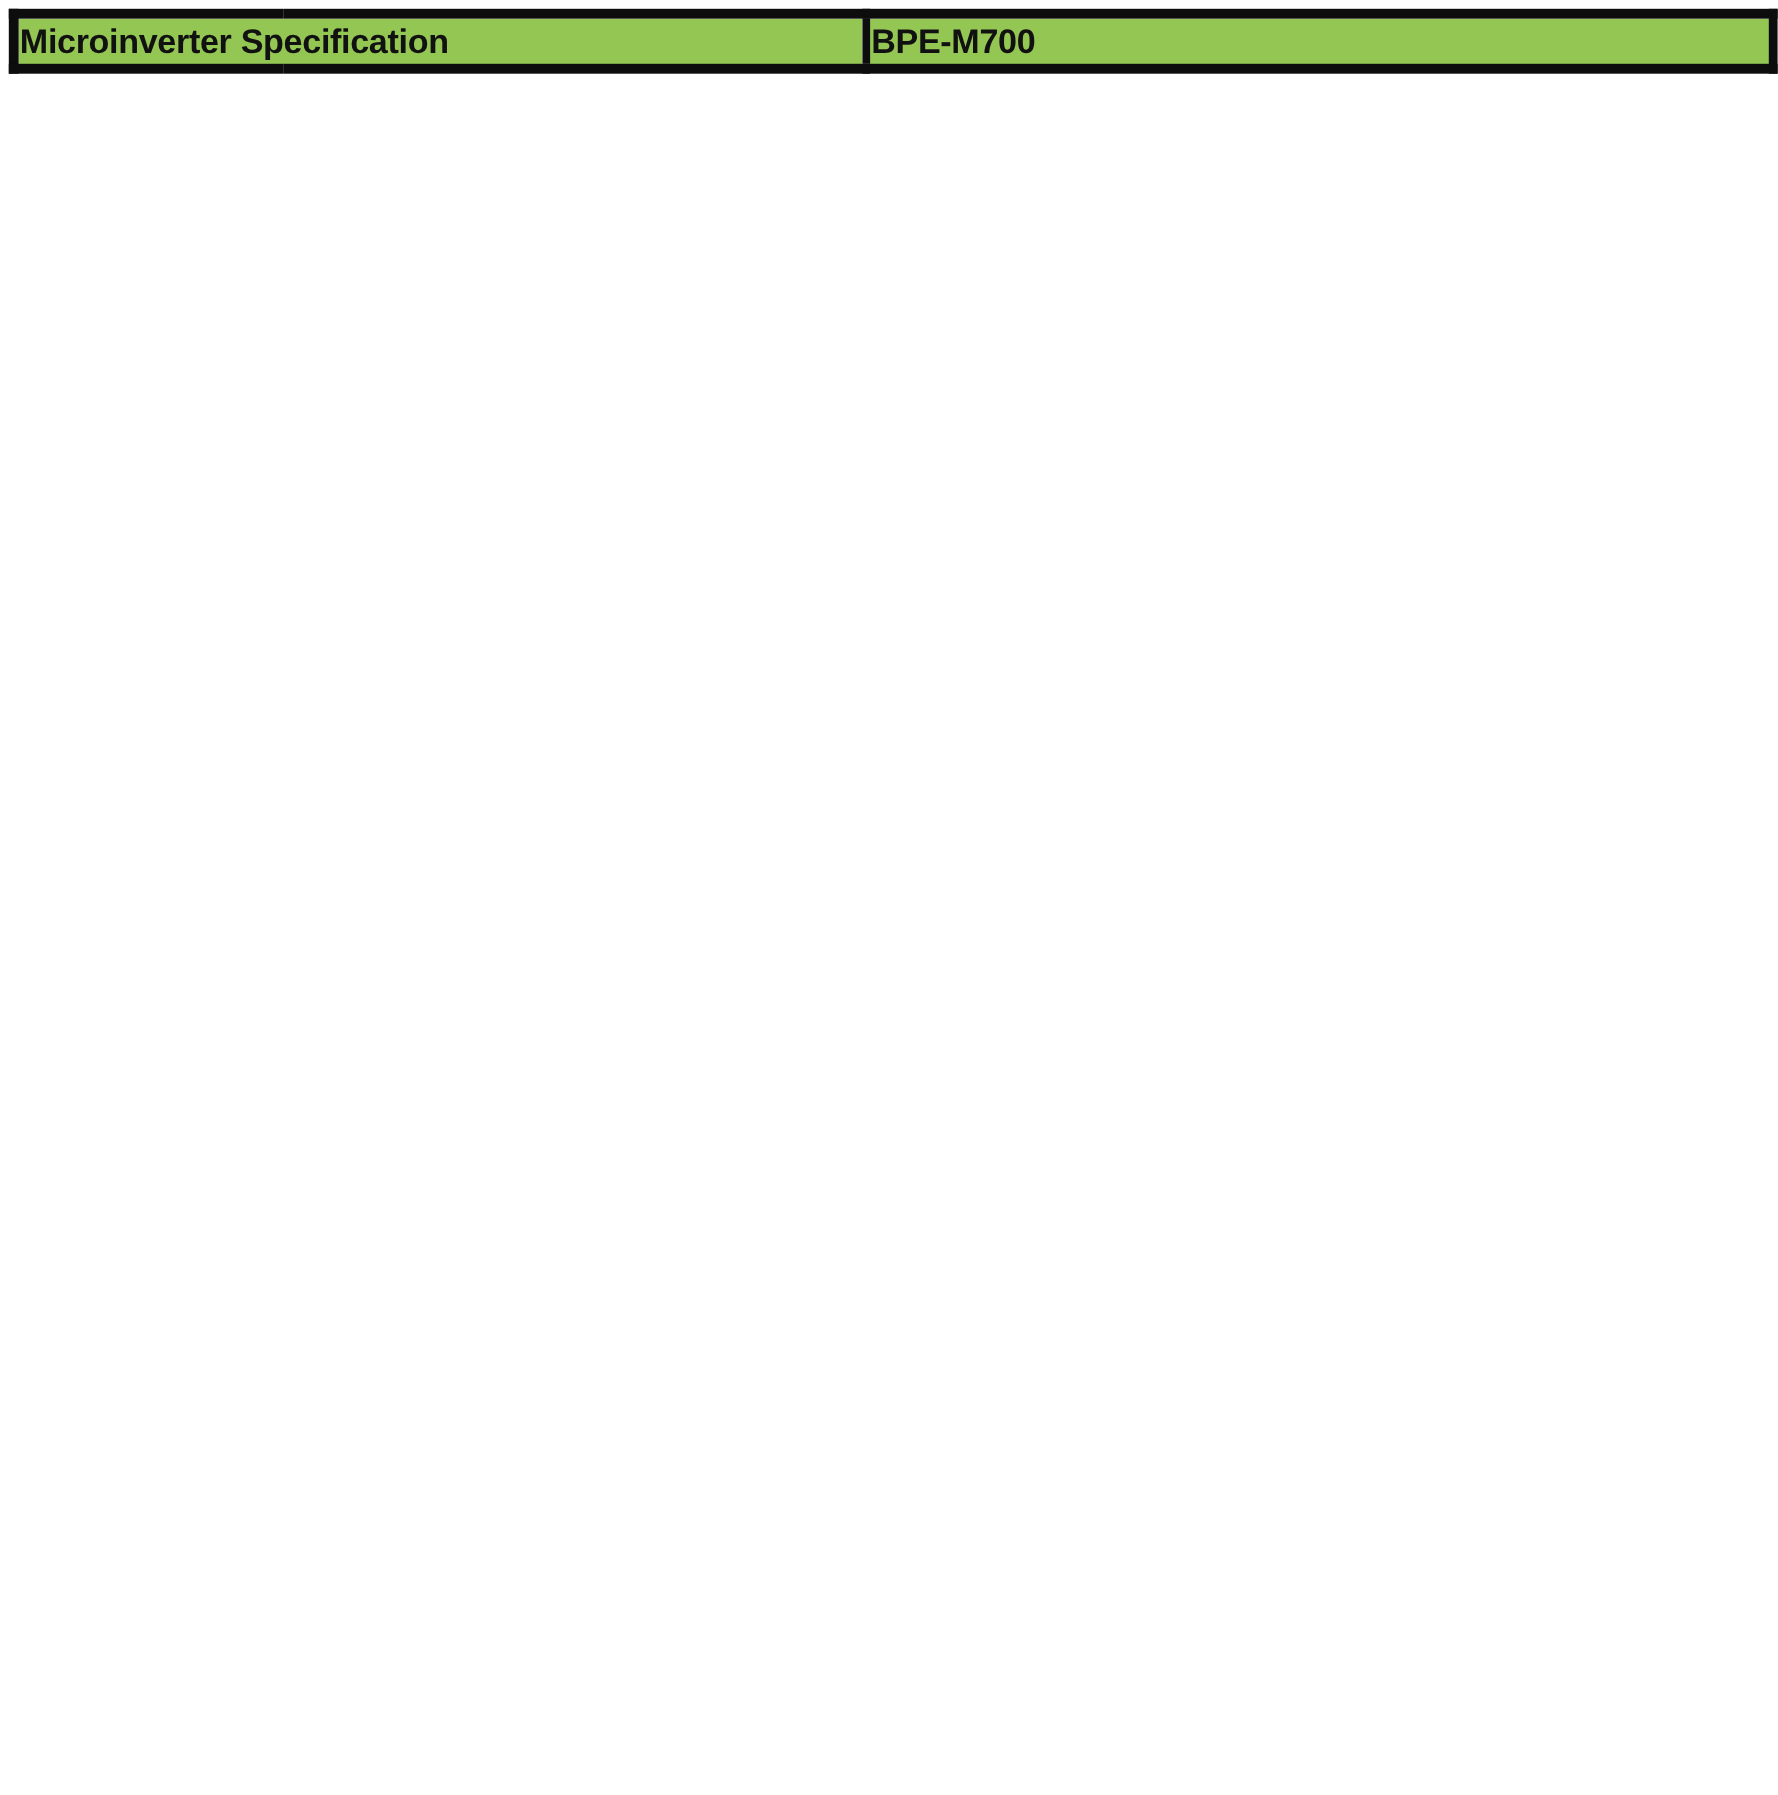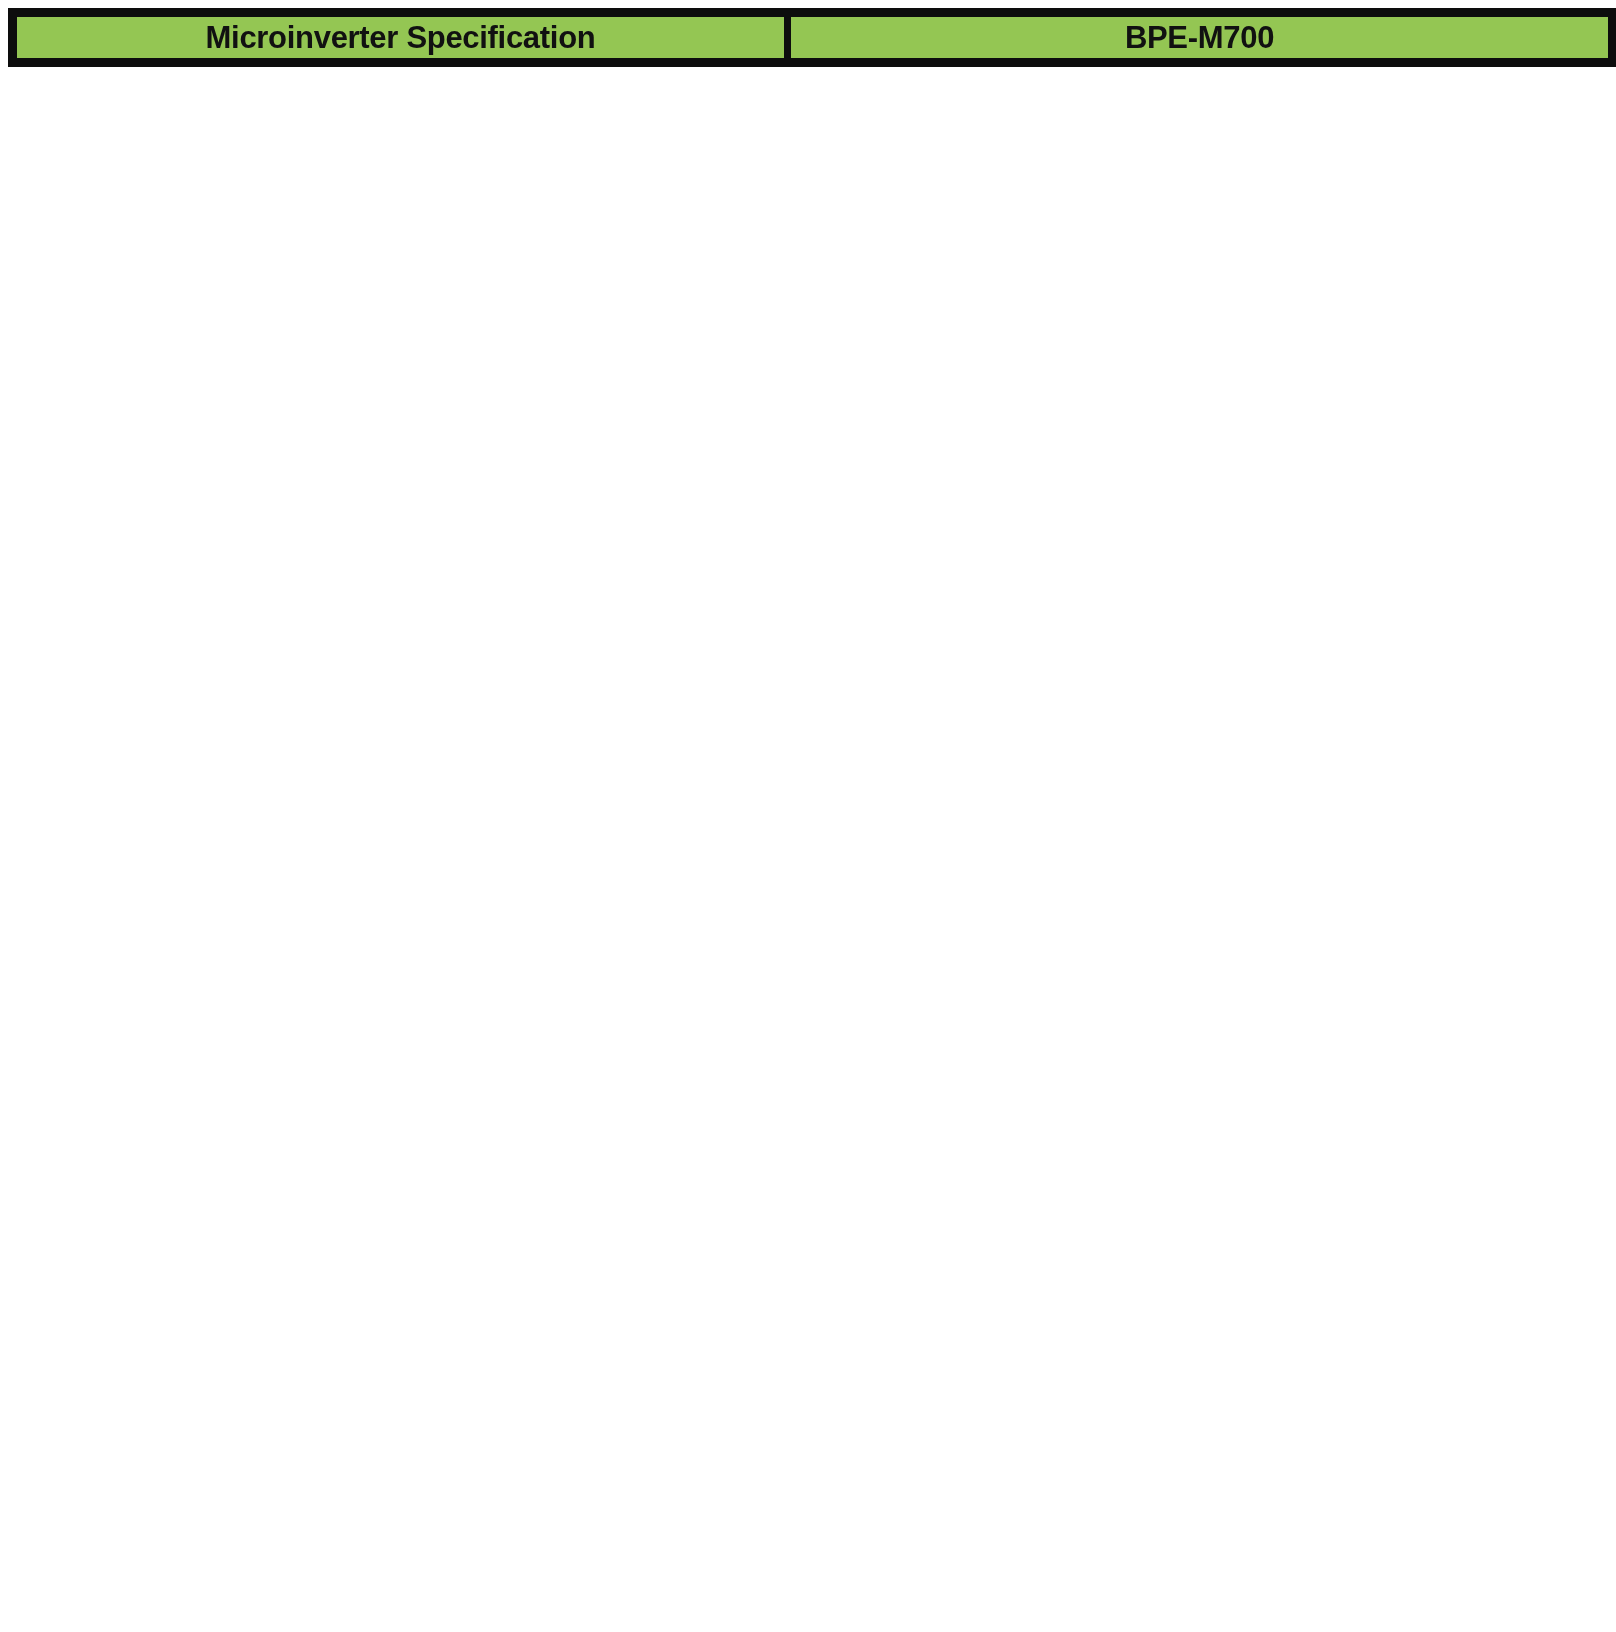--- a/index.html
+++ b/index.html
@@ -29,21 +29,21 @@
     border:7px solid var(--line);
     box-sizing:border-box;
     overflow:hidden;
   }
   table{border:9px solid var(--line);}
   th.header-cell{
     background:var(--green);
     height:50px;
     font-size:31px;
     font-weight:700;
-    text-align:center;
+    text-align:left;
     letter-spacing:-0.3px;
     color:#111;
   }
 </style>
 </head>
 <body>
 
 <table>
   <colgroup>
       <col class="c1">

